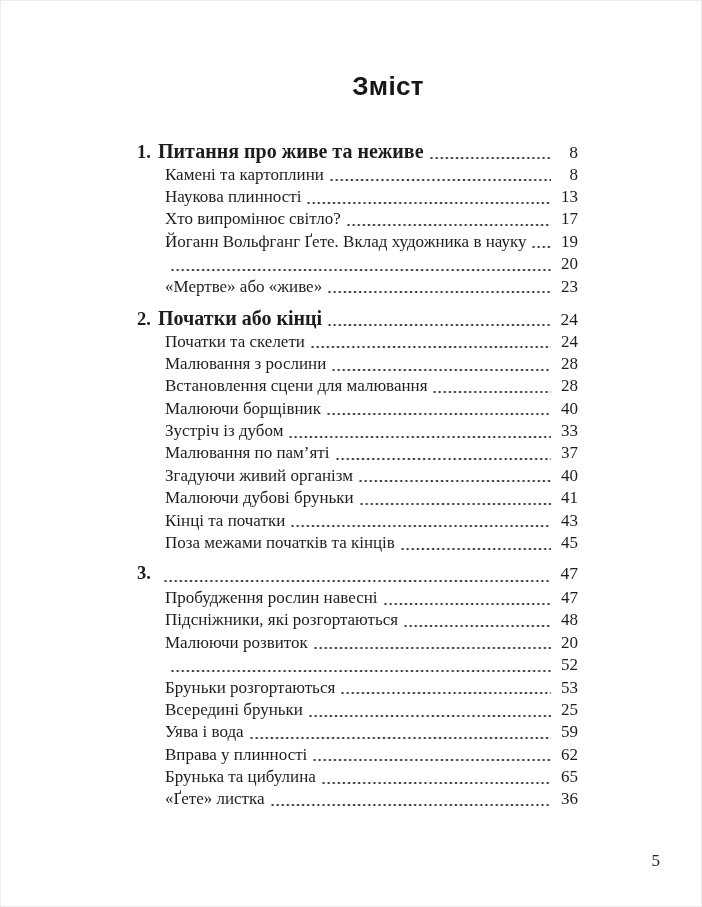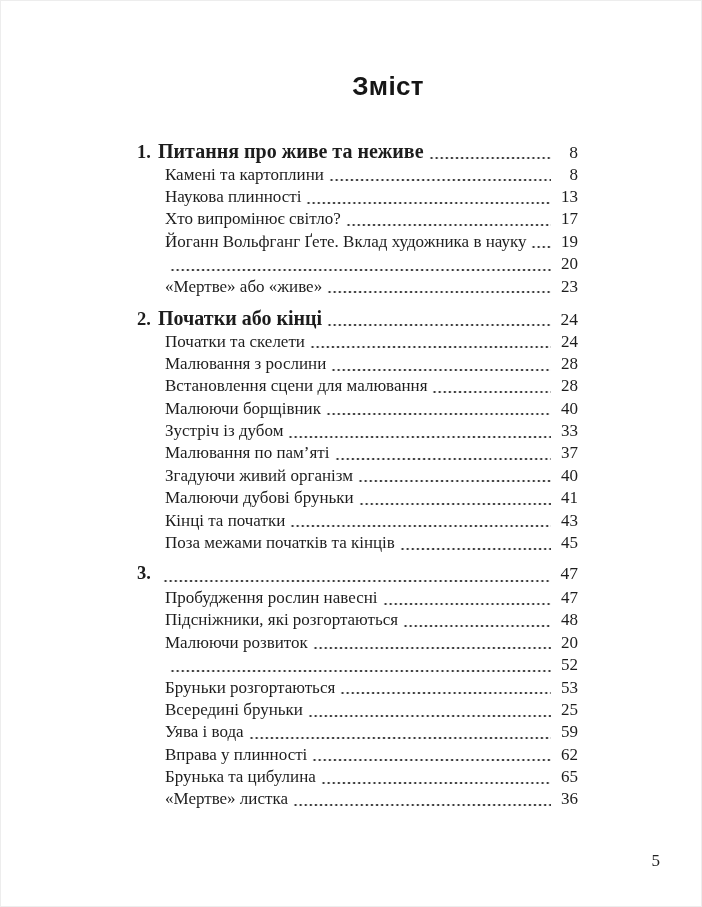--- a/index.html
+++ b/index.html
@@ -230,20 +230,20 @@
         <span class="label">Вправа у плинності</span>
         <span class="leader"></span>
         <span class="pg">62</span>
       </div>
       <div class="row item">
         <span class="label">Брунька та цибулина</span>
         <span class="leader"></span>
         <span class="pg">65</span>
       </div>
       <div class="row item">
-        <span class="label">«Мертве» листка</span>
+        <span class="label">«Ґете» листка</span>
         <span class="leader"></span>
         <span class="pg">36</span>
       </div>
     </div>
   </div>
 
 <div class="folio">5</div>
 
 </body></html>

